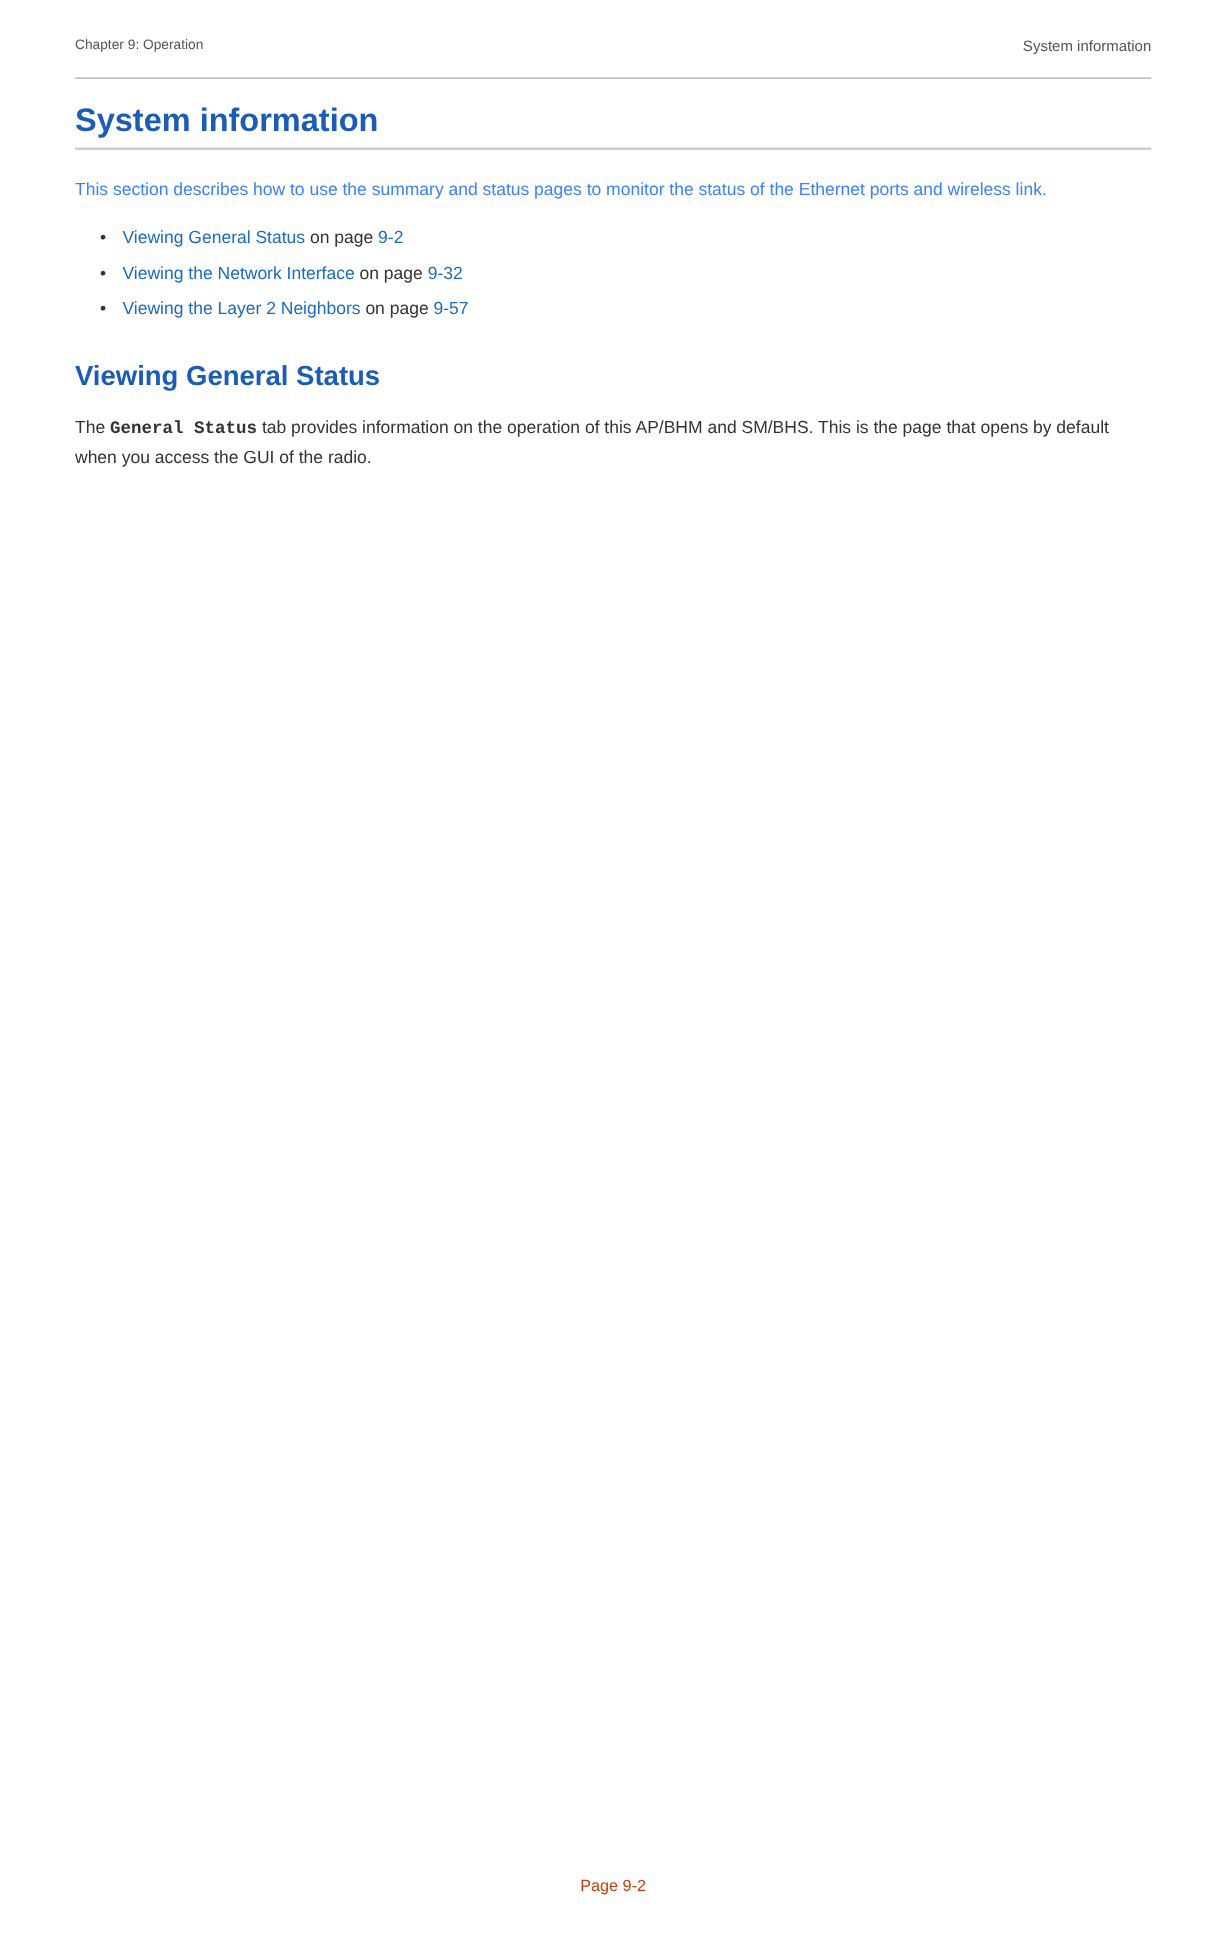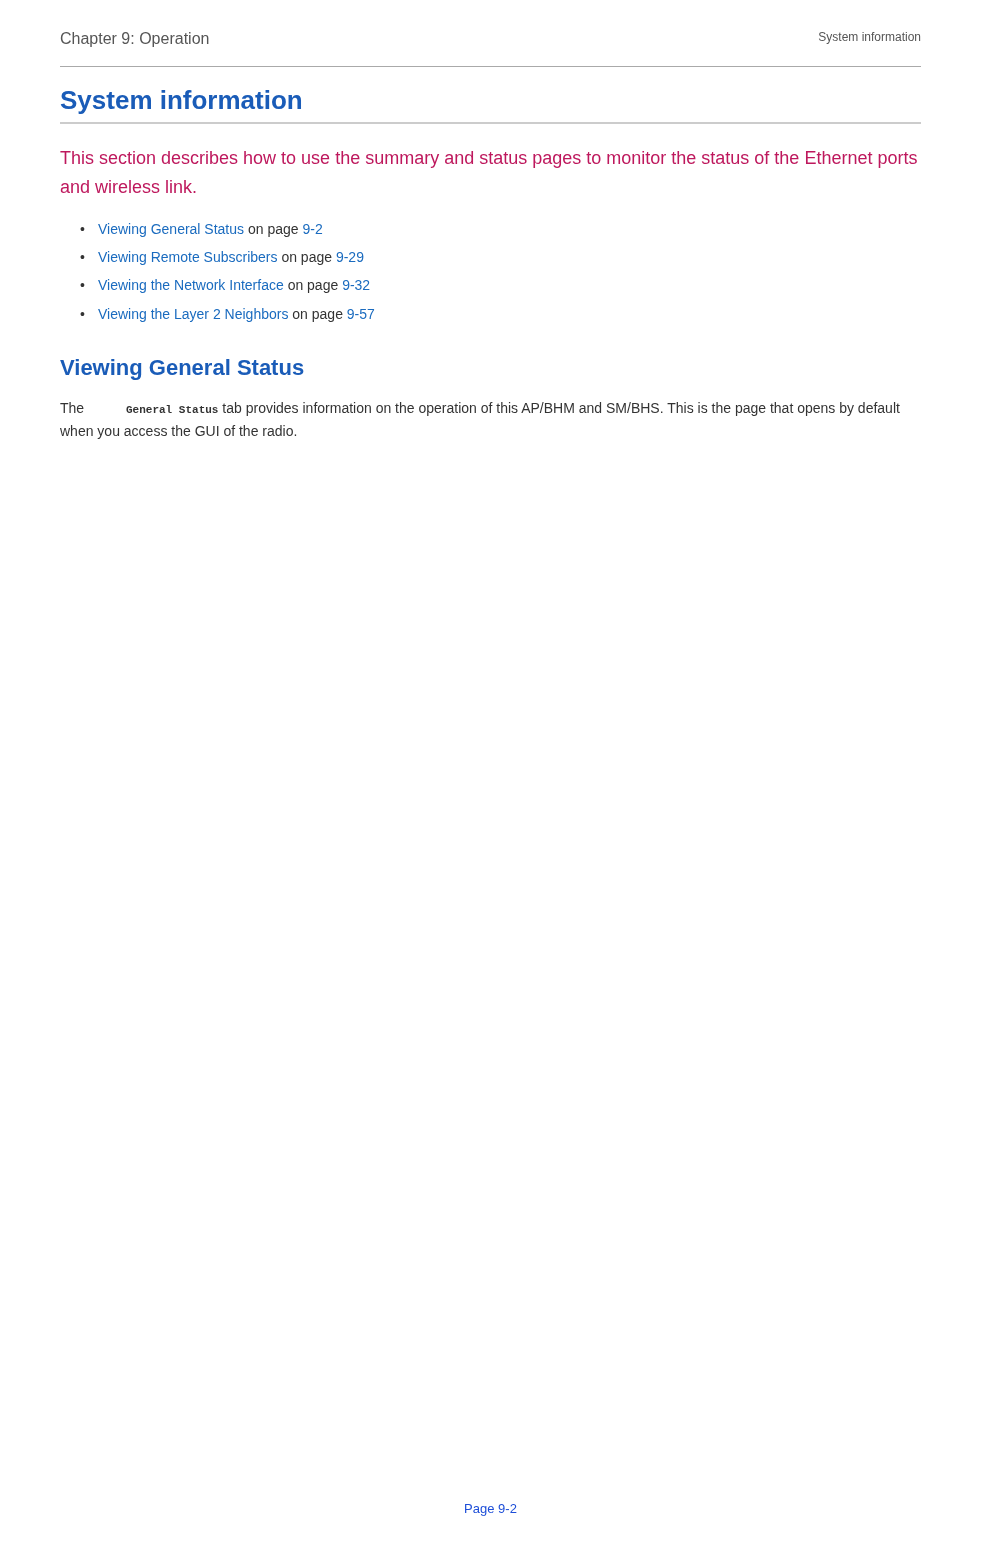--- a/index.html
+++ b/index.html
@@ -26,21 +26,21 @@
     .header {
       display: flex;
       justify-content: space-between;
       align-items: flex-start;
       padding: 10px 0 8px 0;
       border-bottom: none;
       margin-bottom: 10px;
     }
 
     .header-left {
-      font-size: 16px;
+      font-size: 11px;
       color: #555;
     }
 
     .header-right {
       font-size: 12px;
       color: #555;
     }
 
     .page-title {
       font-size: 26px;
@@ -48,23 +48,23 @@
       color: #1a5cb8;
       margin-top: 18px;
       margin-bottom: 6px;
       padding-bottom: 6px;
       border-bottom: 2px solid #ccc;
     }
 
     .intro-text {
       margin-top: 20px;
       margin-bottom: 16px;
-      font-size: 18px;
+      font-size: 14px;
       line-height: 1.6;
-      color: #be185d;
+      color: #3b82f6;
     }
 
     .bullet-list {
       list-style: none;
       padding-left: 20px;
       margin-bottom: 24px;
     }
 
     .bullet-list li {
       position: relative;
@@ -100,32 +100,31 @@
 
     .section-body {
       font-size: 14px;
       line-height: 1.6;
       color: #333;
     }
 
     .bold-term {
       font-weight: bold;
       font-family: "Courier New", monospace;
-      font-size: 11px;
-      margin-left: 38px;
+      font-size: 14px;
     }
 
     .footer {
       position: absolute;
       bottom: 40px;
       left: 0;
       right: 0;
       text-align: center;
       font-size: 13px;
-      color: #1d4ed8;
+      color: #c2410c;
     }
   </style>
 </head>
 <body>
 
 <div class="page-container">
 
   <div class="header">
     <span class="header-left">Chapter 9:  Operation</span>
     <span class="header-right">System information</span>
@@ -135,25 +134,20 @@
 
   <h1 class="page-title">System information</h1>
 
   <p class="intro-text">This section describes how to use the summary and status pages to monitor the status of the Ethernet ports and wireless link.</p>
 
   <ul class="bullet-list">
     <li>
       <a class="link-text" href="#">Viewing General Status</a>
       <span class="on-page-text"> on page </span>
       <a class="link-text" href="#">9-2</a>
-    </li>
-    <li>
-      <a class="link-text" href="#">Viewing Remote Subscribers</a>
-      <span class="on-page-text"> on page </span>
-      <a class="link-text" href="#">9-29</a>
     </li>
     <li>
       <a class="link-text" href="#">Viewing the Network Interface</a>
       <span class="on-page-text"> on page </span>
       <a class="link-text" href="#">9-32</a>
     </li>
     <li>
       <a class="link-text" href="#">Viewing the Layer 2 Neighbors</a>
       <span class="on-page-text"> on page </span>
       <a class="link-text" href="#">9-57</a>

